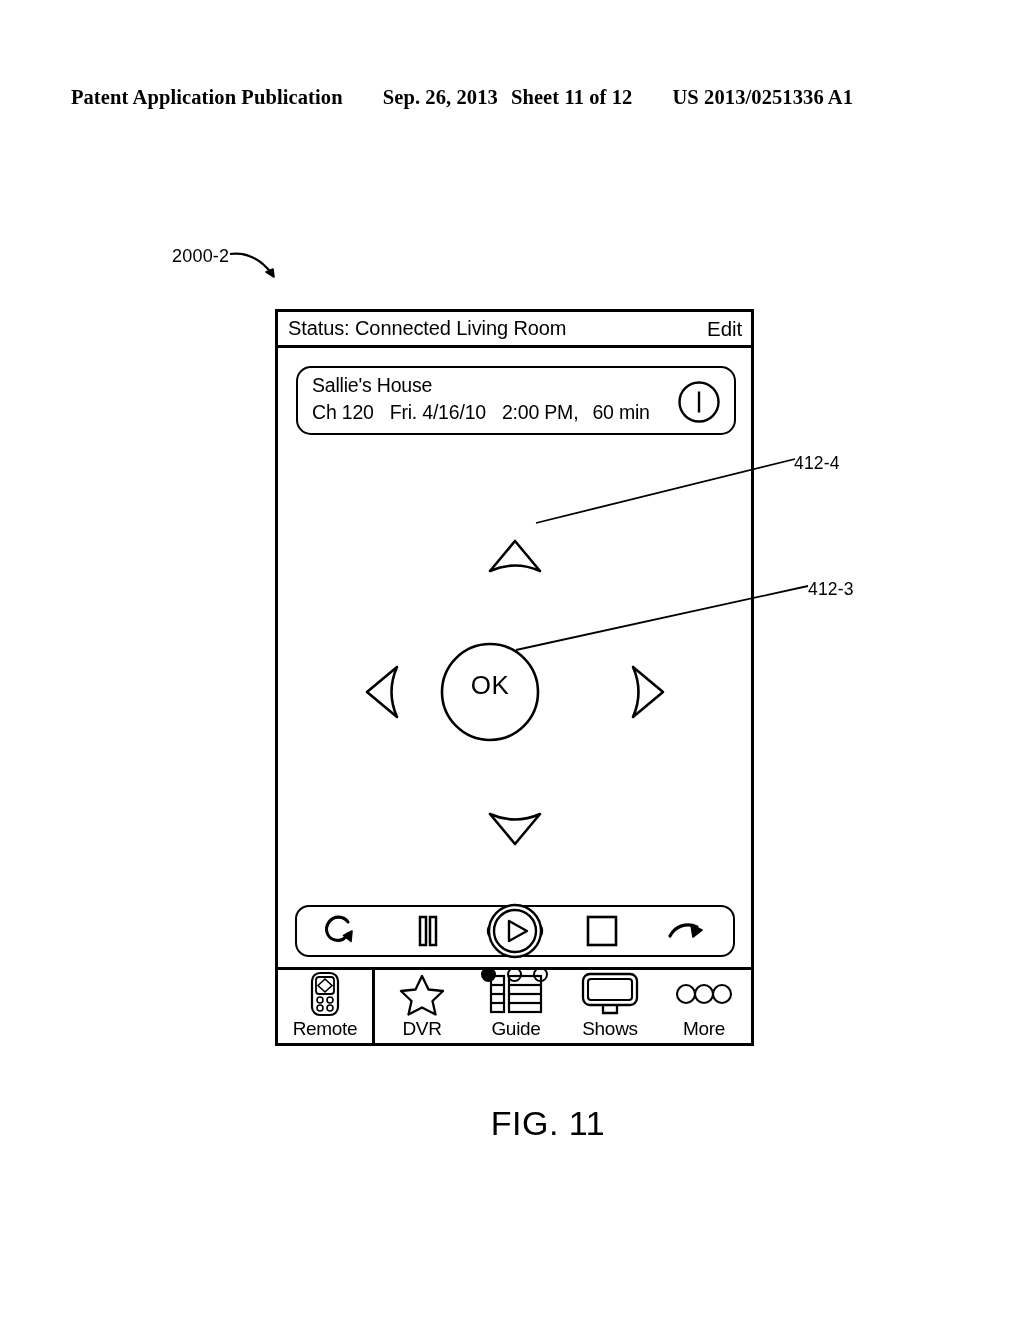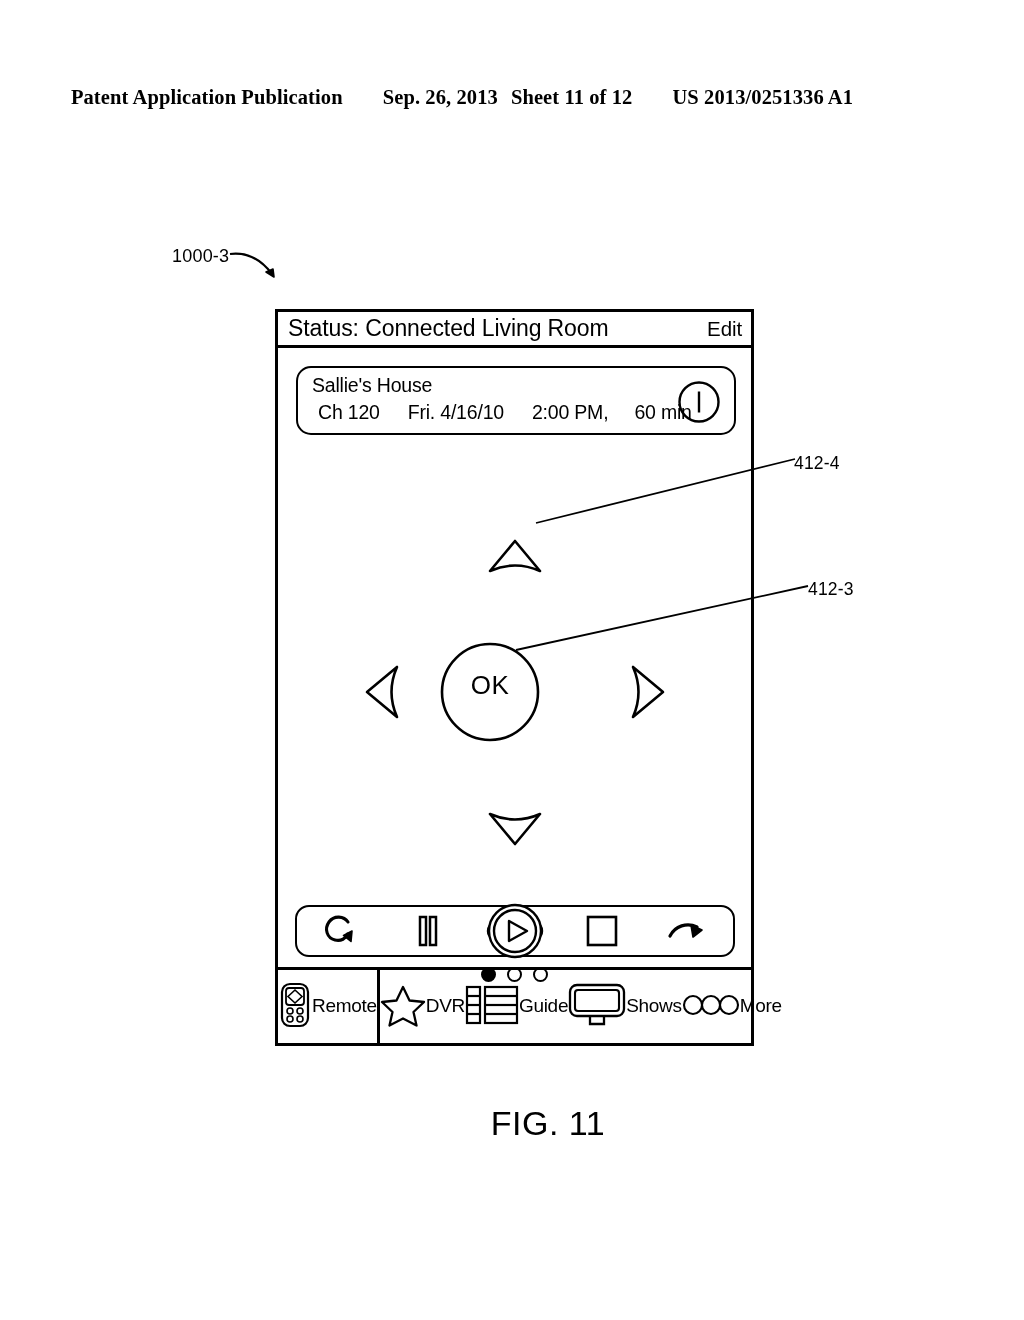--- a/index.html
+++ b/index.html
@@ -70,21 +70,21 @@
     position: relative;
     height: 36px;
     border-bottom: 3px solid #000;
     box-sizing: border-box;
     display: flex;
     align-items: center;
     padding: 0 9px 0 10px;
     justify-content: space-between;
   }
   .status-text {
-    font-size: 23px;
+    font-size: 20px;
     letter-spacing: -0.1px;
     white-space: nowrap;
   }
   .edit-btn {
     font-size: 20.5px;
     letter-spacing: -0.1px;
     cursor: pointer;
   }
 
   .screen {
@@ -114,21 +114,21 @@
     white-space: nowrap;
   }
   .prog-meta {
     position: absolute;
     left: 14px;
     top: 33px;
     font-size: 19.5px;
     letter-spacing: -0.2px;
     white-space: nowrap;
   }
-  .prog-meta span { display: inline-block; margin-left: 6px; }
+  .prog-meta span { display: inline-block; }
   .m-gap1 { width: 16px; }
   .m-gap2 { width: 16px; }
   .m-gap3 { width: 14px; }
 
   .info-circle {
     position: absolute;
     right: 13px;
     top: 12px;
     width: 44px;
     height: 44px;
@@ -213,21 +213,21 @@
     width: 100%;
     height: 76px;
     border-top: 3px solid #000;
     box-sizing: border-box;
     display: flex;
   }
   .tab {
     flex: 1;
     position: relative;
     display: flex;
-    flex-direction: row;
+    flex-direction: column;
     align-items: center;
     justify-content: flex-end;
     padding-bottom: 3px;
     cursor: pointer;
     box-sizing: border-box;
   }
   .tab.selected {
     border-right: 3.5px solid #000;
   }
   .tab-icon {
@@ -279,21 +279,21 @@
 <div class="pub-header">
   <span class="seg">Patent Application Publication</span>
   <span class="gap-a"></span>
   <span class="seg">Sep. 26, 2013</span>
   <span class="gap-b"></span>
   <span class="seg">Sheet 11 of 12</span>
   <span class="gap-c"></span>
   <span class="seg">US 2013/0251336 A1</span>
 </div>
 
-<div class="ref-1000">1000-3</div>
+<div class="ref-1000">2000-2</div>
 <svg class="ref-arrow" viewBox="0 0 60 40">
   <path d="M2,10 C18,8 32,14 44,30" fill="none" stroke="#000" stroke-width="2.2"></path>
   <path d="M46,33 L38,28 L45,25 Z" fill="#000" stroke="#000" stroke-width="1.6" stroke-linejoin="round"></path>
 </svg>
 
 <div class="device">
 
   <div class="status-bar">
     <div class="status-text">Status: Connected Living Room</div>
     <div class="edit-btn">Edit</div>

